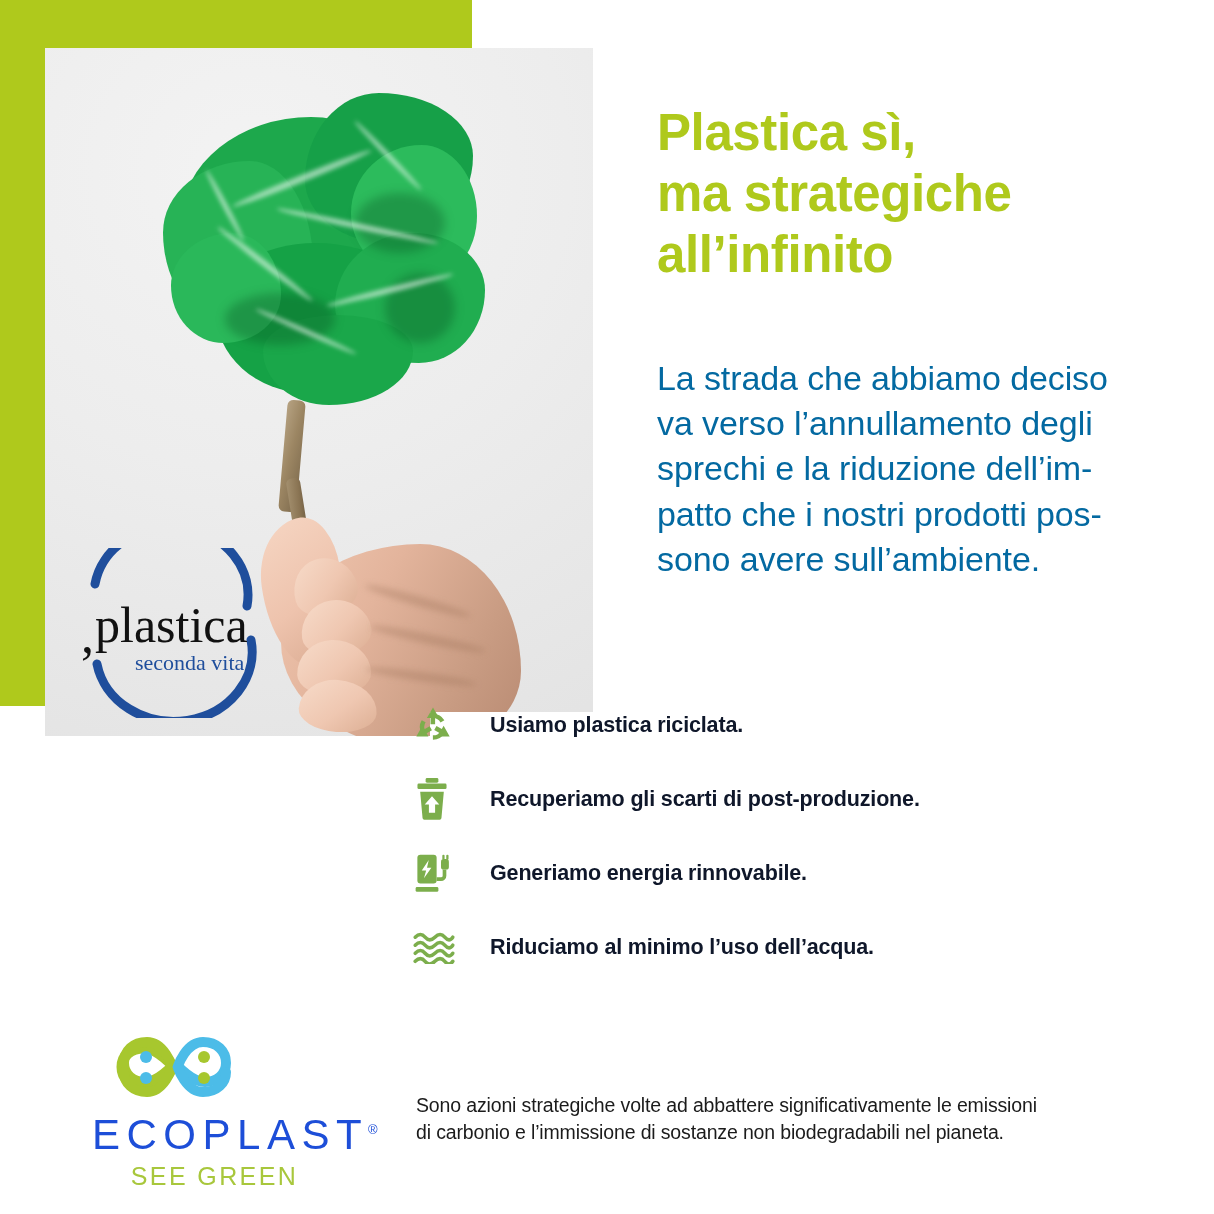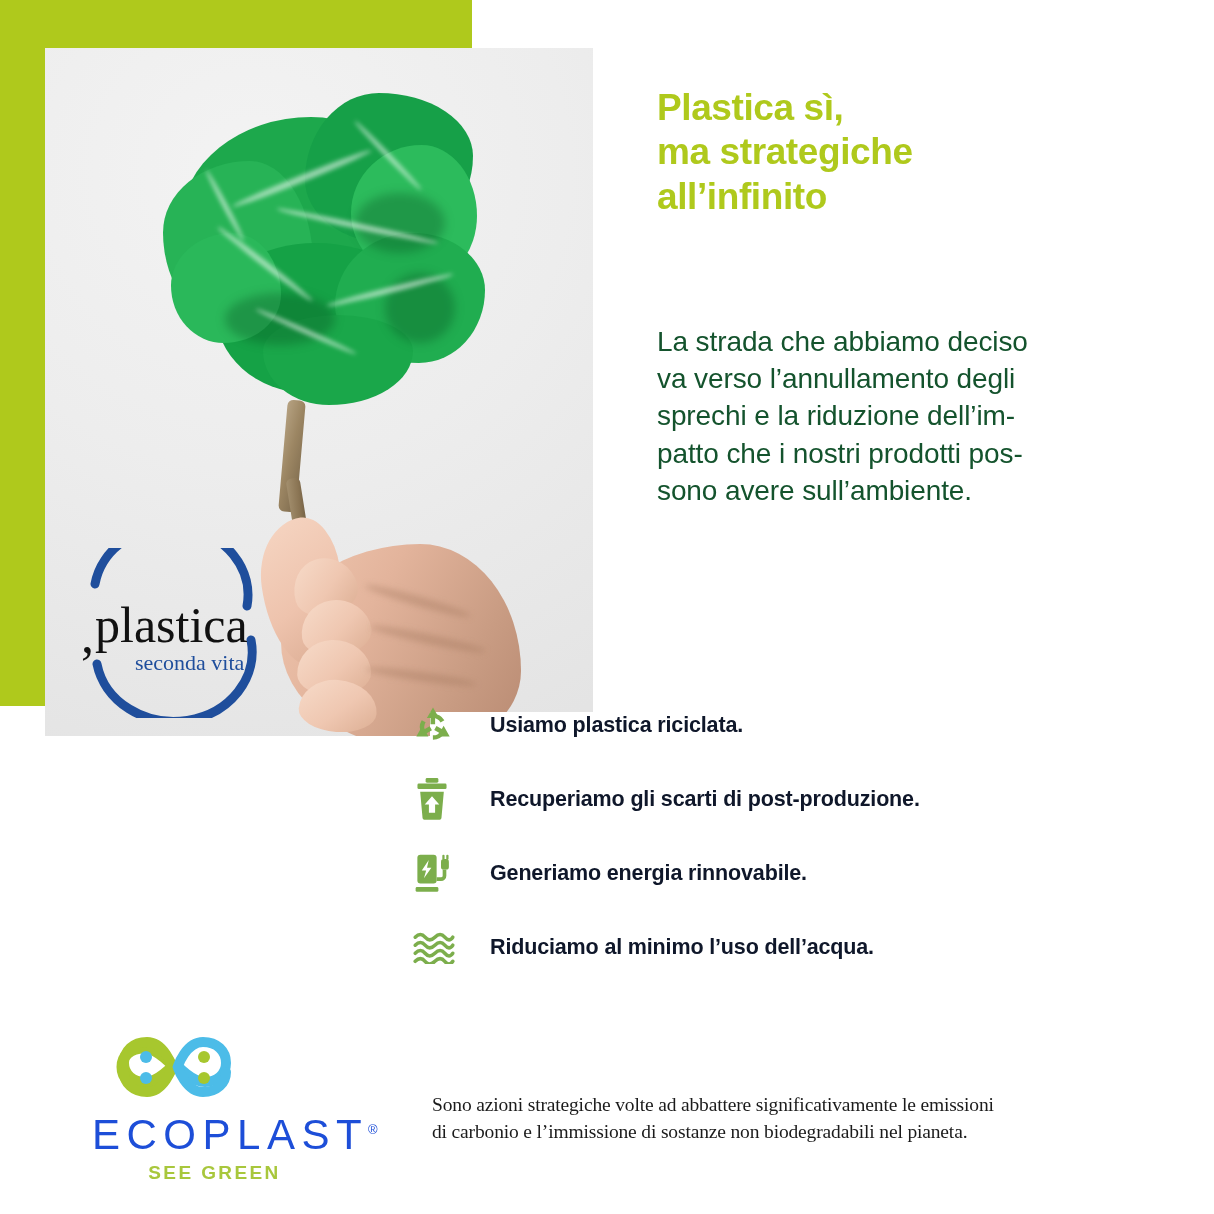--- a/index.html
+++ b/index.html
@@ -114,60 +114,60 @@
   .k1{left:122px;top:96px;width:110px;height:10px;transform:rotate(16deg);}
   .k2{left:128px;top:134px;width:118px;height:10px;transform:rotate(12deg);}
   .k3{left:124px;top:172px;width:112px;height:9px;transform:rotate(8deg);}
 
   
   .psv{position:absolute;left:20px;top:500px;width:210px;height:170px;}
   .psv svg{display:block;}
 
   
   .headline{
-    position:absolute;left:657px;top:86px;width:520px;
+    position:absolute;left:657px;top:102px;width:520px;
     color:#AFC91C;
-    font-size:37px;line-height:1.20;font-weight:bold;
+    font-size:51px;line-height:1.20;font-weight:bold;
     letter-spacing:-0.4px;
   }
   .lede{
-    position:absolute;left:657px;top:323px;width:510px;
-    color:#14532d;font-size:28px;line-height:1.33;
+    position:absolute;left:657px;top:356px;width:510px;
+    color:#0369a1;font-size:34px;line-height:1.33;
     letter-spacing:-0.1px;
   }
   .lede span{display:block;white-space:pre;}
 
   
   .bullets{position:absolute;left:412px;top:688px;width:700px;}
   .brow{display:flex;align-items:center;height:74px;}
   .bico{width:78px;flex:0 0 78px;display:flex;align-items:center;justify-content:flex-start;}
   .bico svg{display:block;}
   .btxt{
     color:#0f172a;font-size:21.5px;font-weight:bold;letter-spacing:-0.15px;
   }
 
   
   .note{
-    position:absolute;left:432px;top:1092px;width:760px;
-    color:#1b1b1b;font-size:19.5px;line-height:1.38;letter-spacing:-0.15px;font-family:Liberation Serif, serif;
+    position:absolute;left:416px;top:1092px;width:760px;
+    color:#1b1b1b;font-size:19.5px;line-height:1.38;letter-spacing:-0.15px;
   }
   .note span{display:block;white-space:pre;}
 
   
   .logo{position:absolute;left:92px;top:1022px;width:245px;height:170px;}
   .logo-mark{position:absolute;left:22px;top:0;width:126px;height:90px;}
   .logo-word{
     position:absolute;left:0;top:92px;width:245px;
     color:#1d4ed8;font-size:42px;font-weight:normal;letter-spacing:6.5px;
     line-height:1;white-space:nowrap;
   }
   .logo-word sup{font-size:13px;letter-spacing:0;vertical-align:super;}
   .logo-tag{
     position:absolute;left:0;top:140px;width:245px;text-align:center;
-    color:#A8C73C;font-size:19px;font-weight:bold;letter-spacing:2.4px;
+    color:#A8C73C;font-size:25px;font-weight:normal;letter-spacing:2.4px;
   }
 </style>
 </head>
 <body>
 
 <div class="stage">
 
   <div class="green-block"></div>
 
   <div class="photo-card">

